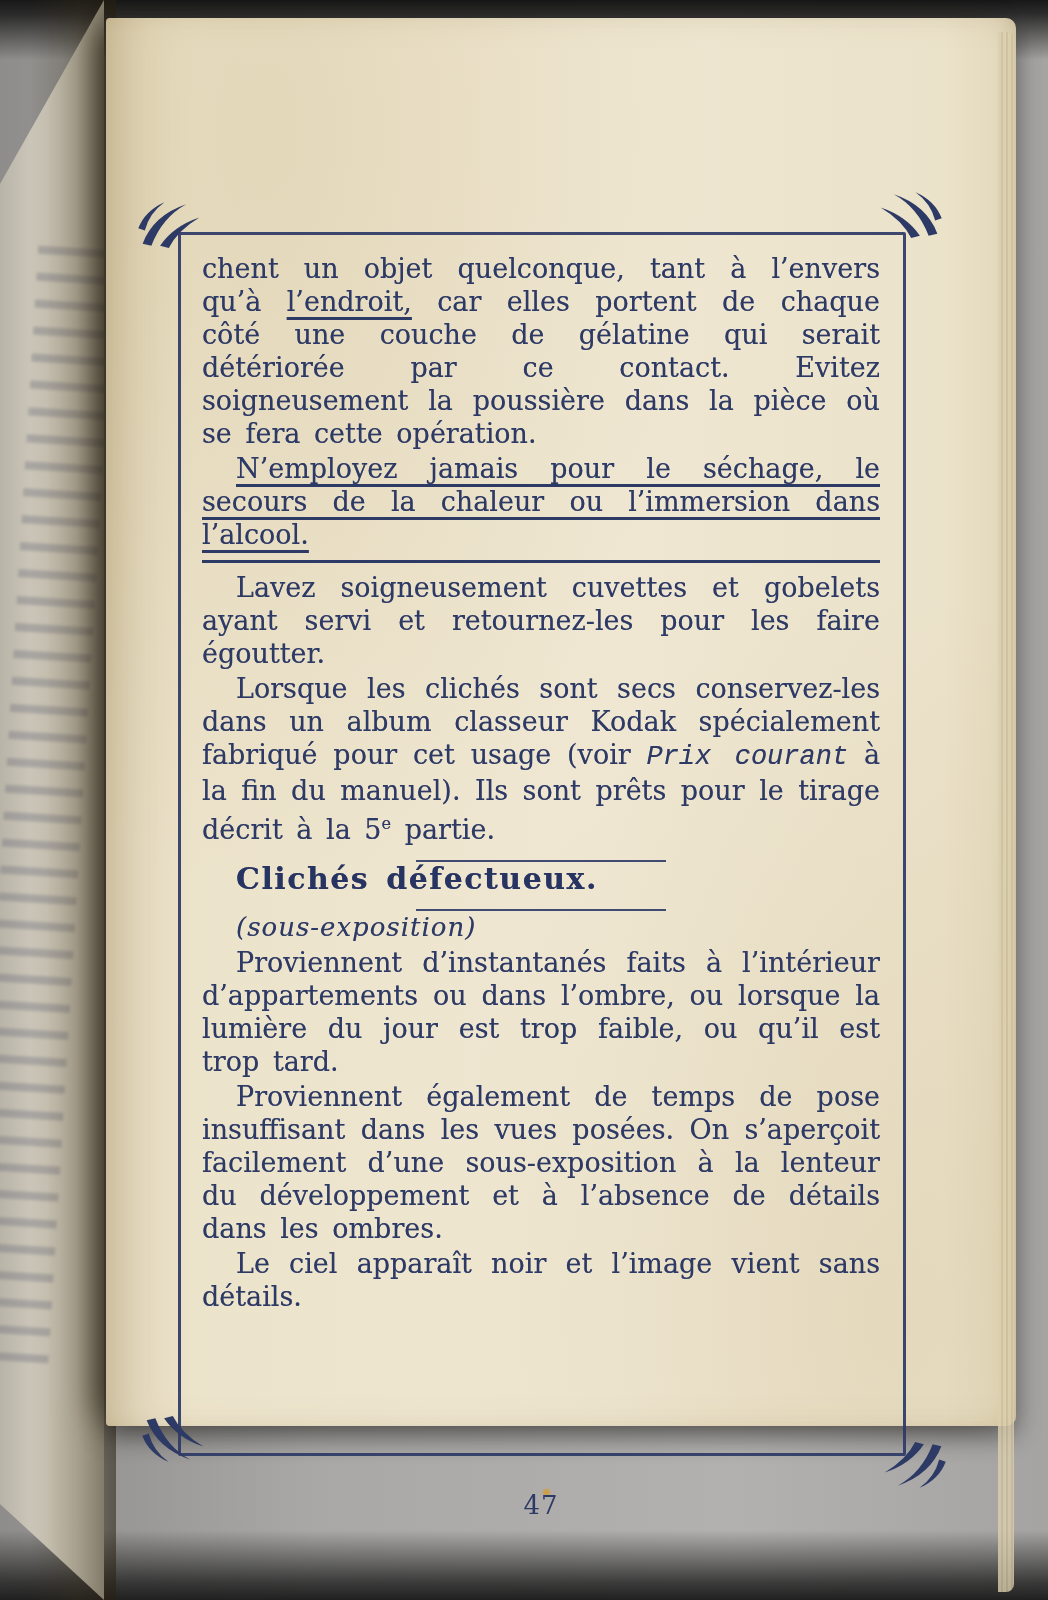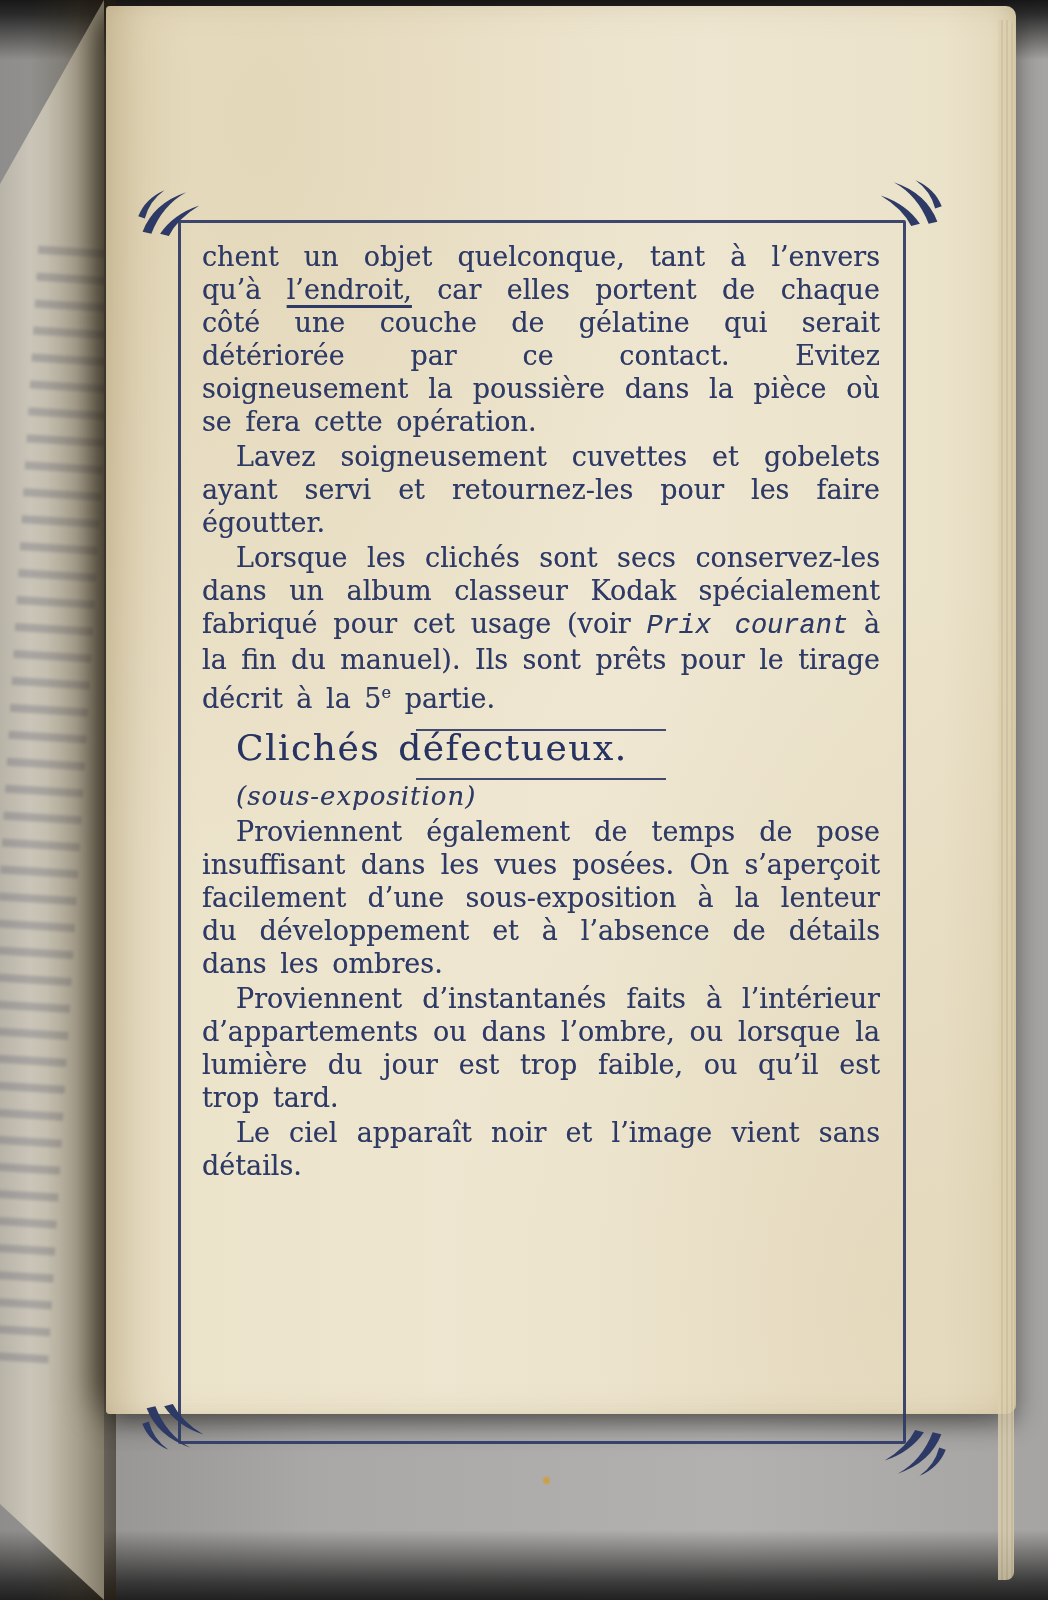--- a/index.html
+++ b/index.html
@@ -26,21 +26,21 @@
       rgba(58,62,92,0) 0 7px, rgba(58,62,92,.42) 7px 15px, rgba(58,62,92,0) 15px 27px);
     filter:blur(1.6px); opacity:.55; transform:rotate(3.5deg);
   }
   .gutter {
     position:absolute; left:30px; top:0; width:86px; height:1600px;
     background:linear-gradient(90deg, rgba(60,48,24,0) 0%, rgba(60,48,24,.28) 55%, rgba(40,32,16,.55) 100%);
     pointer-events:none;
   }
   
   .page {
-    position:absolute; left:106px; top:6px; width:910px; height:1408px;
+    position:absolute; left:106px; top:18px; width:910px; height:1408px;
     background:
       radial-gradient(ellipse at 18% 8%, rgba(170,140,70,.14), rgba(170,140,70,0) 42%),
       radial-gradient(ellipse at 85% 92%, rgba(160,130,60,.10), rgba(160,130,60,0) 40%),
       linear-gradient(90deg, #e3d8bc 0%, #ece3cb 10%, #efe7d2 55%, #ebe2ca 92%, #e2d7ba 100%);
     border-radius:4px 10px 10px 4px;
     box-shadow:
       -22px 0 30px -10px rgba(35,28,12,.55),
       0 10px 26px rgba(0,0,0,.45),
       inset 34px 0 54px -30px rgba(120,96,48,.38),
       inset -14px 0 26px -16px rgba(120,96,48,.30);
@@ -68,22 +68,22 @@
     text-shadow:0 0 .6px rgba(46,58,102,.55);
   }
   .content p { margin:0 0 2px 0; text-indent:34px; text-align:justify; word-spacing:5px; }
   .content p.first { text-indent:0; }
   .u {
     text-decoration:underline; text-decoration-thickness:2.5px; text-underline-offset:6px;
     text-decoration-color:#2e3a66;
   }
   .rule-para { border-bottom:3px solid #2e3a66; padding-bottom:9px; margin-bottom:8px !important; }
   .heading {
-    margin:14px 0 4px 0; text-align:center; font-weight:normal;
-    font-size:36px; letter-spacing:1.5px; color:#273361; text-indent:0;
+    margin:14px 0 4px 0; text-align:center; font-weight:bold;
+    font-size:30px; letter-spacing:1.5px; color:#273361; text-indent:0;
   }
   .subheading { text-align:center; font-style:italic; font-size:26px; margin:0 0 6px 0; letter-spacing:1px; }
   .separator { width:250px; border-top:2.5px solid #2e3a66; margin:14px auto 0 auto; opacity:.9; }
   .page-num {
     position:absolute; left:96px; top:1472px; width:678px; text-align:center;
     color:#2e3a66; font-size:26px; letter-spacing:1px;
   }
   .stain {
     position:absolute; left:436px; top:1470px; width:9px; height:9px; border-radius:50%;
     background:radial-gradient(circle,#d79a2a 0%, rgba(215,154,42,.25) 70%, transparent 100%);
@@ -132,34 +132,36 @@
         <path d="M6 40 Q16 14 46 4 Q24 16 14 42 Z"></path>
         <path d="M22 42 Q34 24 58 16 Q38 28 30 44 Z"></path>
         <path d="M2 26 Q8 10 26 2 Q12 12 8 28 Z"></path>
       </svg>
     </span>
 
     <div class="content">
 
       <p class="first"><span>chent un objet quelconque, tant à l’envers qu’à </span><span class="u">l’endroit,</span><span> car elles portent de chaque côté une couche de gélatine qui serait détériorée par ce contact. Evitez soigneusement la poussière dans la pièce où se fera cette opération.</span></p>
 
+      <p class="rule-para"><span class="u">N’employez jamais pour le séchage, le secours de la chaleur ou l’immersion dans l’alcool.</span></p>
 
       <p>Lavez soigneusement cuvettes et gobelets ayant servi et retournez-les pour les faire égoutter.</p>
 
       <p><span>Lorsque les clichés sont secs conservez-les dans un album classeur Kodak spécialement fabriqué pour cet usage (voir </span><i>Prix courant</i><span> à la fin du manuel). Ils sont prêts pour le tirage décrit à la 5</span><sup>e</sup><span> partie.</span></p>
 
       <div class="separator"></div>
       <p class="heading">Clichés défectueux.</p>
 
 
       <div class="separator"></div>
       <p class="subheading">(sous-exposition)</p>
 
+      <p>Proviennent d’instantanés faits à l’intérieur d’appartements ou dans l’ombre, ou lorsque la lumière du jour est trop faible, ou qu’il est trop tard.</p>
       <p>Proviennent également de temps de pose insuffisant dans les vues posées. On s’aperçoit facilement d’une sous-exposition à la lenteur du développement et à l’absence de détails dans les ombres.</p>
-      <p>Proviennent d’instantanés faits à l’intérieur d’appartements ou dans l’ombre, ou lorsque la lumière du jour est trop faible, ou qu’il est trop tard.</p>
       <p>Le ciel apparaît noir et l’image vient sans détails.</p>
 
     </div>
 
     <div class="stain"></div>
+    <div class="page-num">47</div>
   </div>
 
 </div>
 
 </body></html>

